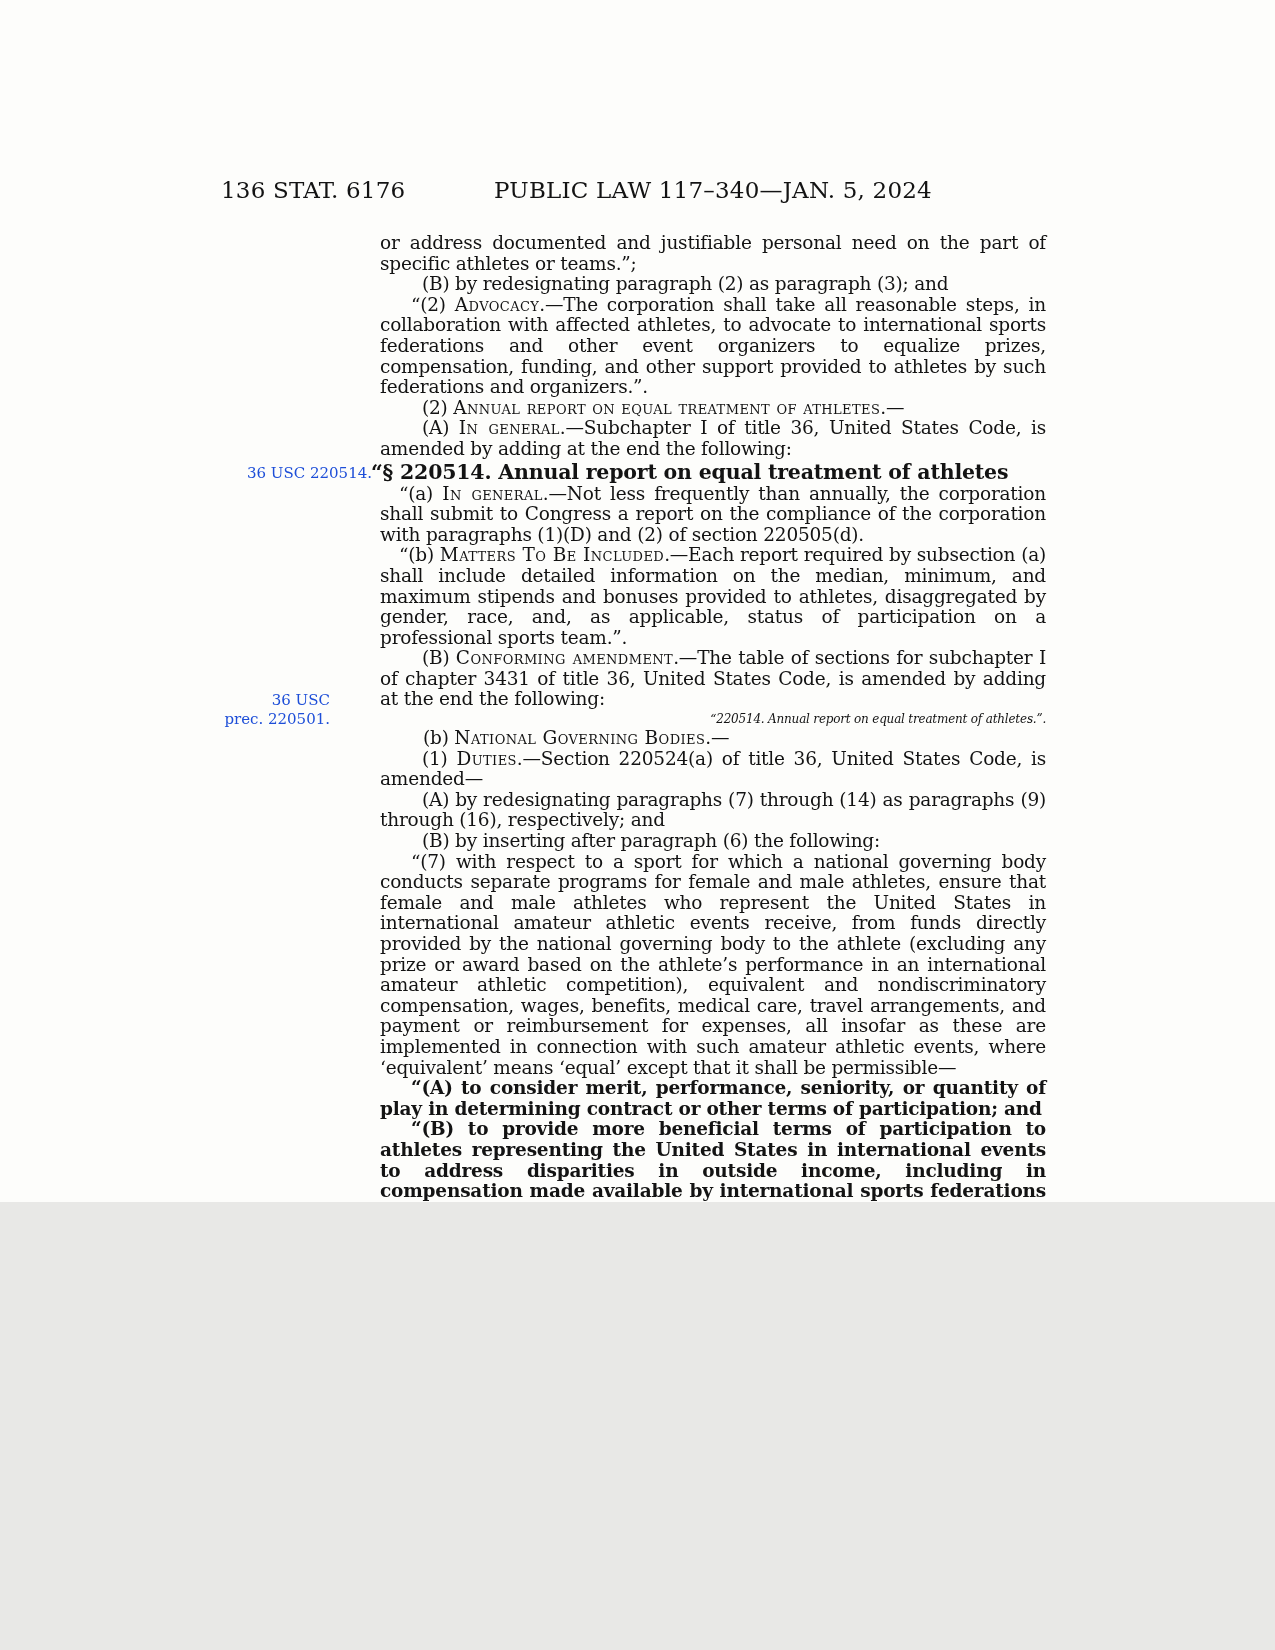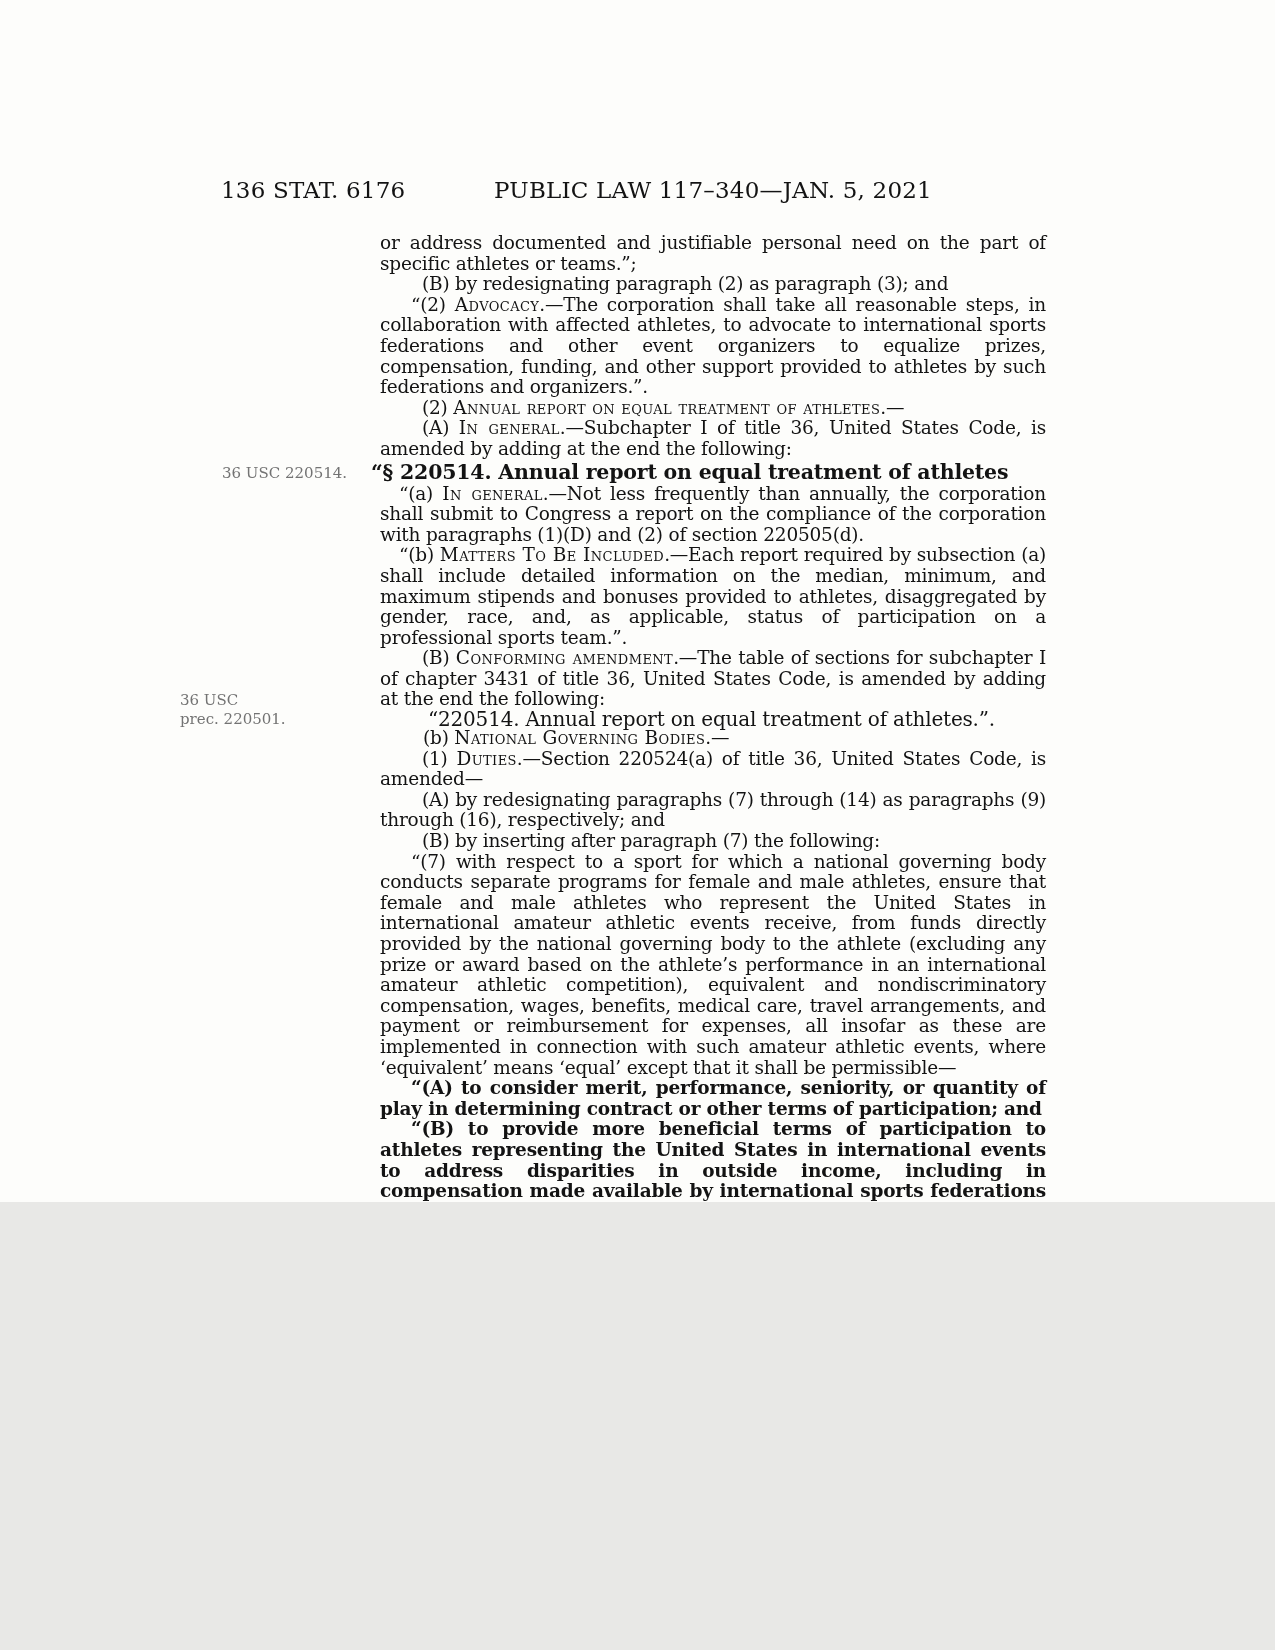--- a/index.html
+++ b/index.html
@@ -37,55 +37,55 @@
   .spq  { margin-left: 84px;  text-indent: 31px; font-weight: bold; } 
   .pp   { margin-left: 41px;  text-indent: 42px; } 
   .ppq  { margin-left: 41px;  text-indent: 31px; } 
   .ssq  { text-indent: 19px; }                     
   .sb   { text-indent: 43px; }                     
   .head {
     font-weight: bold; font-size: 20.5px; line-height: 24px;
     text-indent: -9px; margin: 26px 0 13px 0; text-align: left;
   }
   .tbl  {
-    font-size: 20px; line-height: 18px; margin: 12px 0 14px 0;
-    text-indent: -3px; text-align: center;
+    font-size: 12px; line-height: 18px; margin: 12px 0 14px 0;
+    text-indent: -3px; text-align: right; font-style: italic;
   }
   .margin-note {
     position: absolute; width: 150px;
     font-size: 15px; line-height: 19px;
     font-weight: normal; font-variant: normal;
-    text-align: left; text-indent: 0;
-    letter-spacing: 0; color: #737373; white-space: nowrap;
+    text-align: right; text-indent: 0;
+    letter-spacing: 0; color: #1d4ed8; white-space: nowrap;
   }
   .margin-note span { display: block; }
 </style>
 </head>
 <body>
 
 <div class="page">
   <div class="stat-no">136 STAT. 6176</div>
-  <div class="running-head">PUBLIC LAW 117–340—JAN. 5, 2021</div>
+  <div class="running-head">PUBLIC LAW 117–340—JAN. 5, 2024</div>
   <div class="content" id="statute-text">
       <p class="para frag"><span class="rn">or address documented and justifiable personal need on the part of specific athletes or teams.”;</span></p>
       <p class="para sp"><span class="rn">(B) by redesignating paragraph (2) as paragraph (3); and</span></p>
       <p class="para ppq"><span class="rn">“(2) </span><span class="sc">Advocacy</span><span class="rn">.—The corporation shall take all reasonable steps, in collaboration with affected athletes, to advocate to international sports federations and other event organizers to equalize prizes, compensation, funding, and other support provided to athletes by such federations and organizers.”.</span></p>
       <p class="para pp"><span class="rn">(2) </span><span class="sc">Annual report on equal treatment of athletes</span><span class="rn">.—</span></p>
       <p class="para sp"><span class="rn">(A) </span><span class="sc">In general</span><span class="rn">.—Subchapter I of title 36, United States Code, is amended by adding at the end the following:</span></p>
       <p class="para head"><span class="rn">“§ 220514. Annual report on equal treatment of athletes</span><span class="margin-note" style="left: -158px; top: 4px;">
           <span>36 USC 220514.</span>
         </span></p>
       <p class="para ssq"><span class="rn">“(a) </span><span class="sc">In general</span><span class="rn">.—Not less frequently than annually, the corporation shall submit to Congress a report on the compliance of the corporation with paragraphs (1)(D) and (2) of section 220505(d).</span></p>
       <p class="para ssq"><span class="rn">“(b) </span><span class="sc">Matters To Be Included</span><span class="rn">.—Each report required by subsection (a) shall include detailed information on the median, minimum, and maximum stipends and bonuses provided to athletes, disaggregated by gender, race, and, as applicable, status of participation on a professional sports team.”.</span></p>
       <p class="para sp"><span class="rn">(B) </span><span class="sc">Conforming amendment</span><span class="rn">.—The table of sections for subchapter I of chapter 3431 of title 36, United States Code, is amended by adding at the end the following:</span><span class="margin-note" style="left: -242px; top: 43px; margin-left: 42px;">
           <span>36 USC</span>
           <span>prec. 220501.</span>
         </span></p>
       <p class="para tbl"><span class="rn">“220514. Annual report on equal treatment of athletes.”.</span></p>
       <p class="para sb"><span class="rn">(b) </span><span class="sc">National Governing Bodies</span><span class="rn">.—</span></p>
       <p class="para pp"><span class="rn">(1) </span><span class="sc">Duties</span><span class="rn">.—Section 220524(a) of title 36, United States Code, is amended—</span></p>
       <p class="para sp"><span class="rn">(A) by redesignating paragraphs (7) through (14) as paragraphs (9) through (16), respectively; and</span></p>
-      <p class="para sp"><span class="rn">(B) by inserting after paragraph (7) the following:</span></p>
+      <p class="para sp"><span class="rn">(B) by inserting after paragraph (6) the following:</span></p>
       <p class="para ppq"><span class="rn">“(7) with respect to a sport for which a national governing body conducts separate programs for female and male athletes, ensure that female and male athletes who represent the United States in international amateur athletic events receive, from funds directly provided by the national governing body to the athlete (excluding any prize or award based on the athlete’s performance in an international amateur athletic competition), equivalent and nondiscriminatory compensation, wages, benefits, medical care, travel arrangements, and payment or reimbursement for expenses, all insofar as these are implemented in connection with such amateur athletic events, where ‘equivalent’ means ‘equal’ except that it shall be permissible—</span></p>
       <p class="para spq"><span class="rn">“(A) to consider merit, performance, seniority, or quantity of play in determining contract or other terms of participation; and</span></p>
       <p class="para spq"><span class="rn">“(B) to provide more beneficial terms of participation to athletes representing the United States in international events to address disparities in outside income, including in compensation made available by international sports federations and other event organizers, or the need to foster underdeveloped programs or address documented and justifiable personal need on the part of specific athletes or teams;</span></p>
     </div>
 </div>
 
 </body></html>

